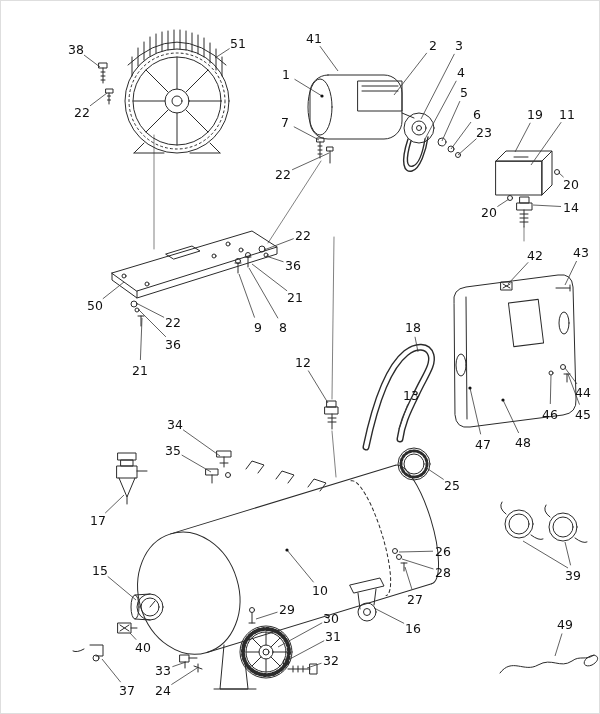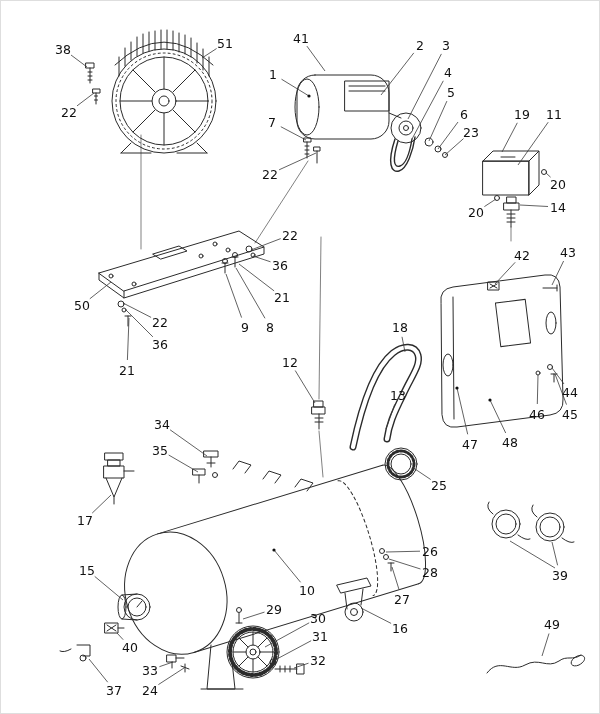--- a/index.html
+++ b/index.html
@@ -1,20 +1,21 @@
 <!DOCTYPE html>
 <html><head>
 <meta charset="utf-8">
 <style>
   html,body{margin:0;padding:0;background:#f2f2f2;}
   .canvas{
     width:600px;height:714px;background:#ffffff;
     border:1px solid #dedede;box-sizing:border-box;
     margin:0 auto;position:relative;overflow:hidden;
     font-family:"DejaVu Sans","Liberation Sans",sans-serif;
+    padding-left:13px;
   }
   svg{display:block;}
   .art{stroke:#2b2b2b;fill:none;stroke-width:1;stroke-linecap:round;stroke-linejoin:round;}
   .thin{stroke-width:0.6;}
   #leader-layer line{stroke:#3a3a3a;stroke-width:0.8;}
   #label-layer text{
     font-family:"DejaVu Sans","Liberation Sans",sans-serif;
     font-size:12.5px;fill:#101010;text-anchor:middle;
   }
 </style>

